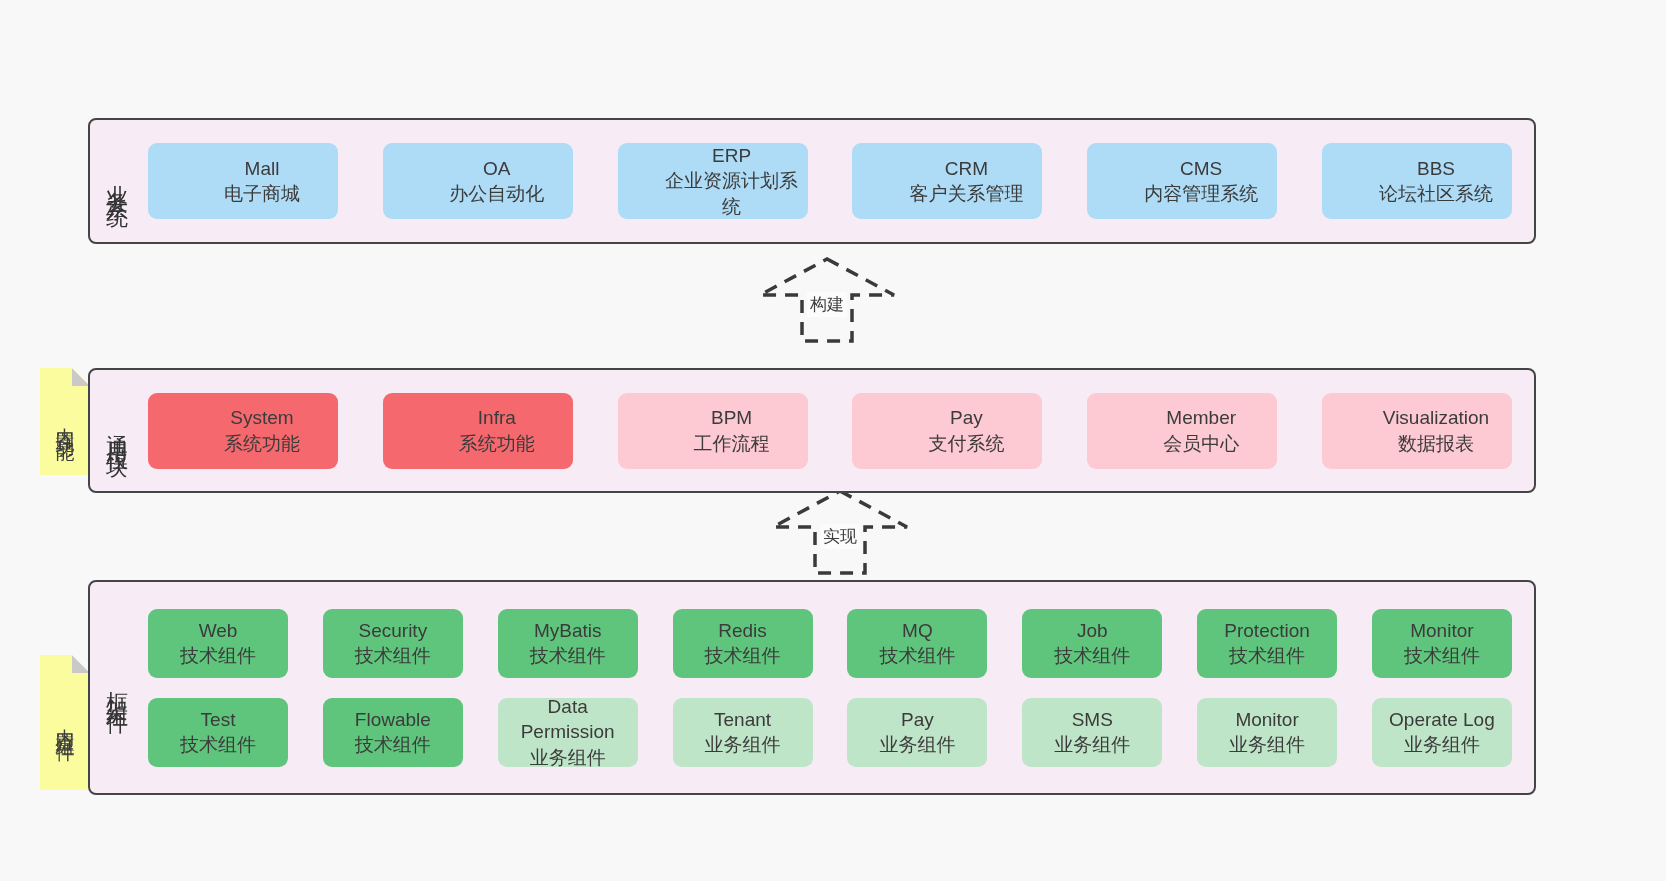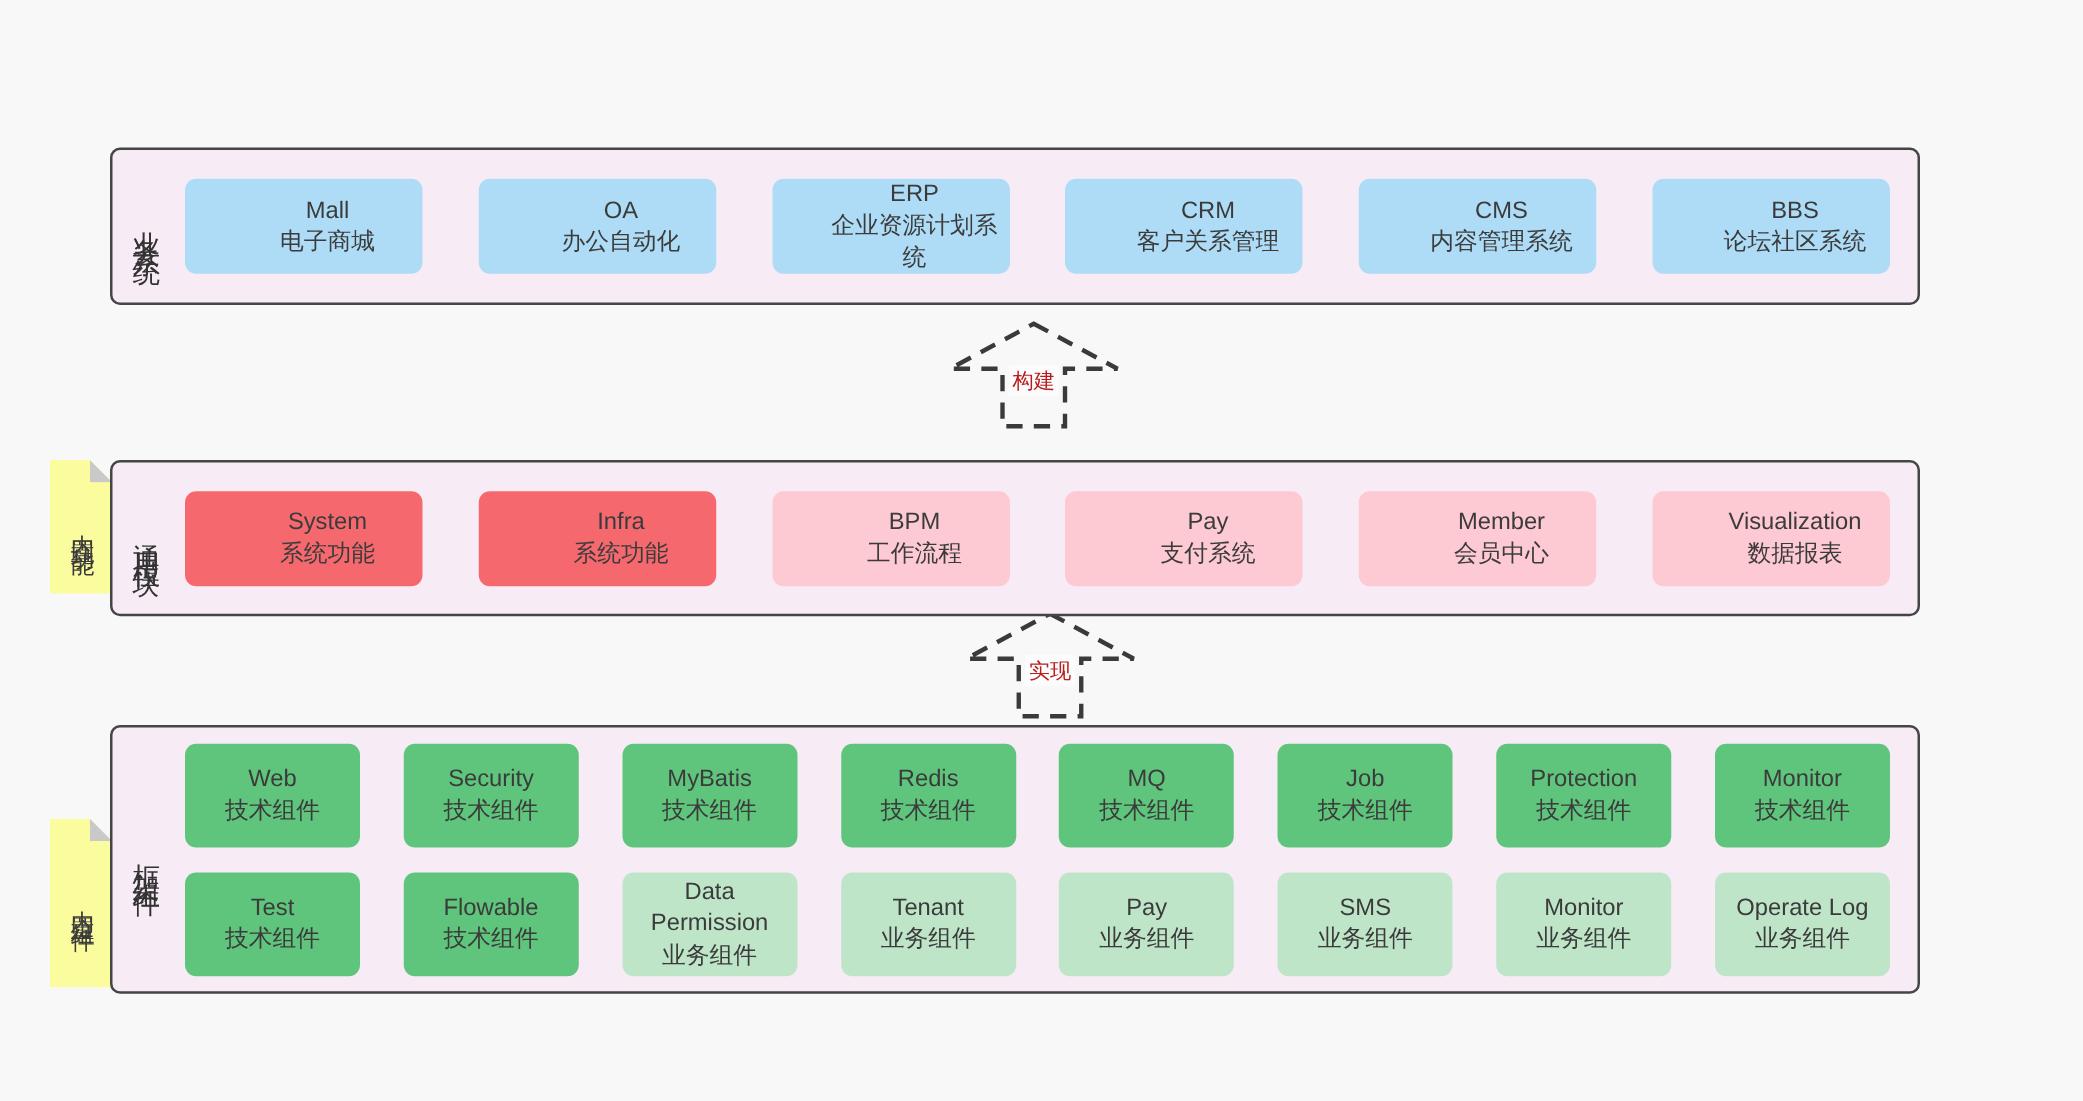--- a/index.html
+++ b/index.html
@@ -47,21 +47,21 @@
 
   
   .box{
     border-radius:9px;
     display:flex;flex-direction:column;align-items:center;justify-content:center;
     text-align:center;line-height:1.32;
     box-sizing:border-box;padding:4px 6px;
   }
   .box .en,.box .cn{display:block;font-size:19px;color:#3b3b3b;}
   .box.big{width:190px;height:76px;padding-left:44px;}
-  .box.small{width:140px;height:83px;}
+  .box.small{width:140px;height:69px;}
   .blue{background:#aedcf7;}
   .red{background:#f5696e;}
   .pink{background:#fdc9d2;}
   .green{background:#5fc57c;}
   .lightgreen{background:#bfe5c8;}
 
   
   .sticky{
     position:absolute;left:40px;width:50px;
     background:#fbfc9e;
@@ -82,21 +82,21 @@
   }
 
   
   .arrow{position:absolute;width:140px;height:88px;}
   .arrow1{left:757px;top:256px;}
   .arrow2{left:770px;top:488px;text-align:right;}
   .arrow svg{position:absolute;left:0;top:0;}
   .arrow .alabel{
     position:absolute;left:50%;top:36px;transform:translateX(-50%);
     background:#fcfcfc;padding:1px 3px;
-    font-size:17px;color:#b91c1c;white-space:nowrap;
+    font-size:17px;color:#404040;white-space:nowrap;
   }
 </style>
 </head>
 <body>
 
 <div class="canvas">
 
   <div class="band band1">
     <div class="band-label">业务系统</div>
     <div class="boxes">

